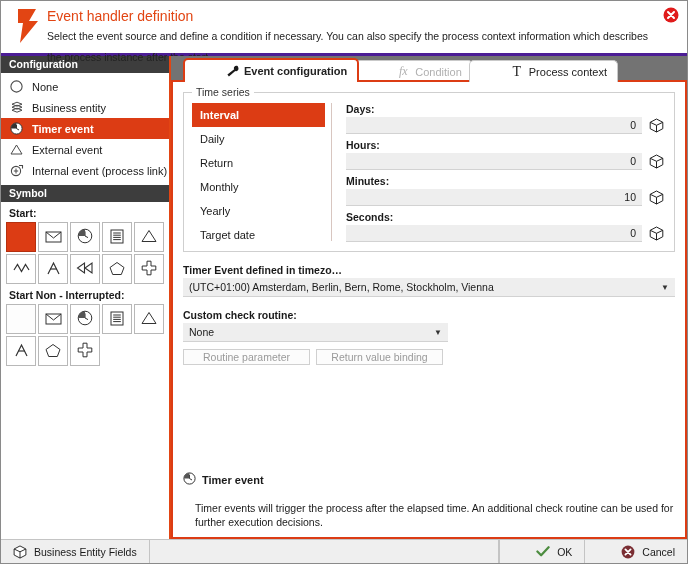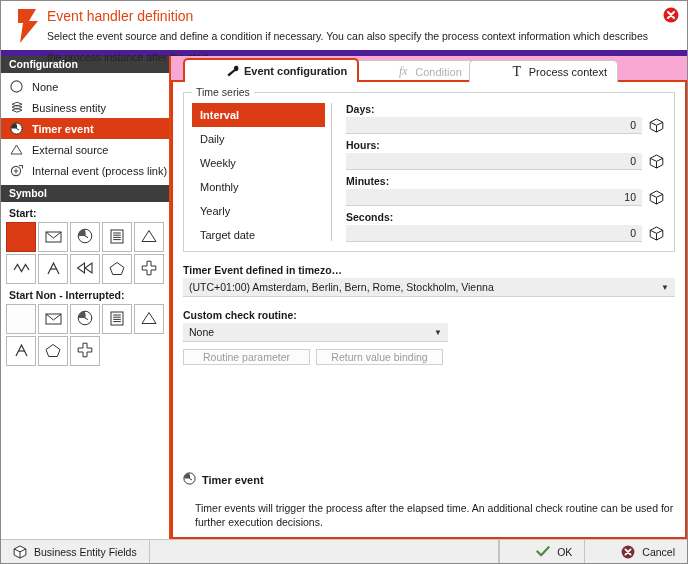--- a/index.html
+++ b/index.html
@@ -18,21 +18,21 @@
     background: #ffffff;
     border: 1px solid #8a8a8a;
     display: flex; flex-direction: column;
   }
 
   
   .header {
     position: relative;
     height: 55px;
     background: #ffffff;
-    border-bottom: 6px solid #4c1d95;
+    border-bottom: 3px solid #4c1d95;
     display: flex;
     padding: 6px 8px 4px 8px;
     flex: 0 0 auto;
   }
   .bolt-wrap {
     width: 38px; flex: 0 0 38px;
     display: flex; align-items: flex-start; justify-content: center;
     padding-top: 2px;
   }
   .header-texts { flex: 1 1 auto; padding-top: 1px; padding-right: 24px; }
@@ -128,21 +128,21 @@
   .main {
     flex: 1 1 auto;
     display: flex; flex-direction: column;
     min-width: 0;
     background: #ffffff;
   }
   .tabstrip {
     height: 26px; flex: 0 0 26px;
     display: flex; align-items: flex-end;
     padding-left: 12px;
-    background: #f9a8d4;
+    background: #737373;
     position: relative;
   }
   .tabstrip::after {
     content: "";
     position: absolute;
     left: 0; right: 0; bottom: 0;
     height: 2px;
     background: #DC3C14;
   }
   .tab {
@@ -376,21 +376,21 @@
           </span>
           <span class="cfg-label">Timer event</span>
         </div>
 
         <div class="cfg-item">
           <span class="cfg-icon">
             <svg width="13" height="13" viewBox="0 0 13 13">
                 <path d="M6.5 2 L12 11 L1 11 Z" fill="#fff" stroke="#4a4a4a" stroke-width="1"></path>
               </svg>
           </span>
-          <span class="cfg-label">External source</span>
+          <span class="cfg-label">External event</span>
         </div>
 
         <div class="cfg-item">
           <span class="cfg-icon">
             <svg width="14" height="13" viewBox="0 0 14 13">
               <circle cx="6" cy="7" r="4.6" fill="#fff" stroke="#4a4a4a" stroke-width="1.1"></circle>
               <path d="M6 4.5 L6 9.5 M3.8 7 L8.2 7" stroke="#4a4a4a" stroke-width="1"></path>
               <path d="M9 1.5 L12.5 1.5 L12.5 4.5" fill="none" stroke="#4a4a4a" stroke-width="1.1"></path>
             </svg>
           </span>
@@ -581,21 +581,21 @@
           <div class="group-legend">Time series</div>
 
           <div class="ts-list">
             <div class="ts-item selected">
               <span>Interval</span>
             </div>
             <div class="ts-item">
               <span>Daily</span>
             </div>
             <div class="ts-item">
-              <span>Weekly</span>
+              <span>Return</span>
             </div>
             <div class="ts-item">
               <span>Monthly</span>
             </div>
             <div class="ts-item">
               <span>Yearly</span>
             </div>
             <div class="ts-item">
               <span>Target date</span>
             </div>

